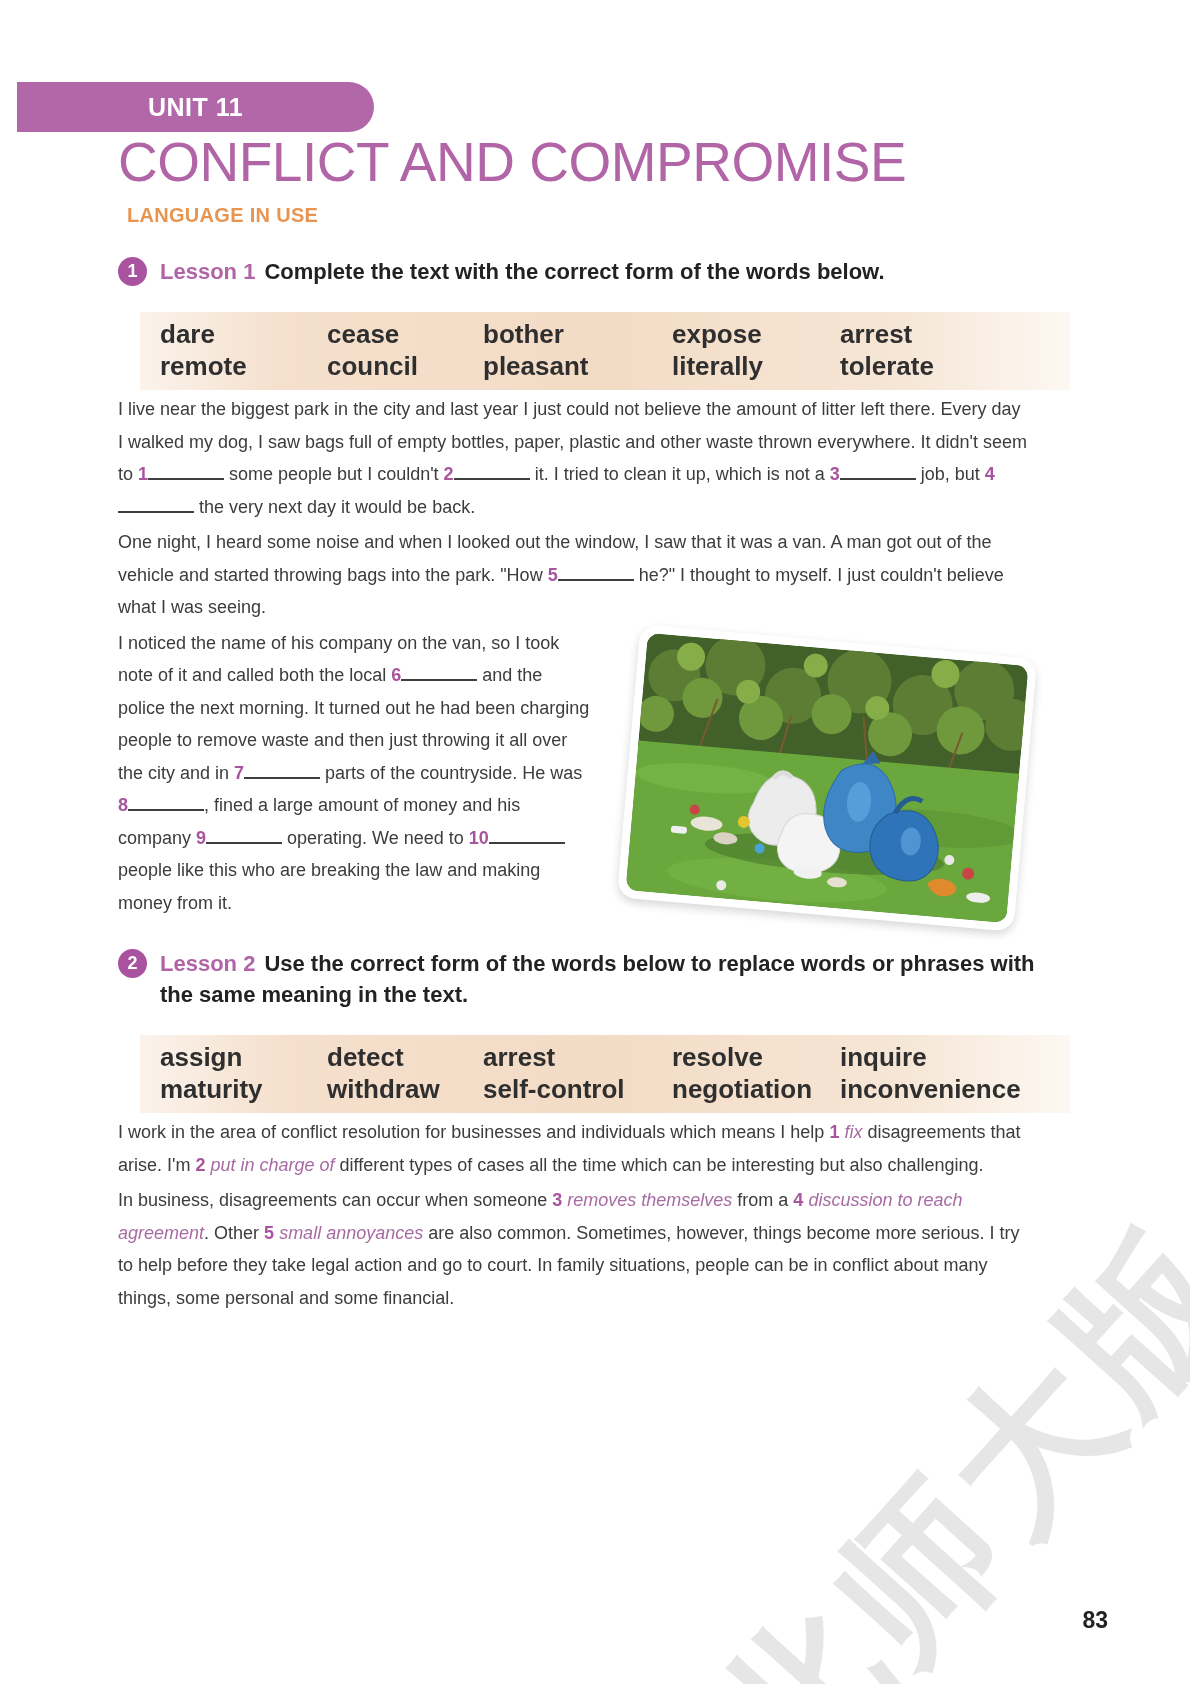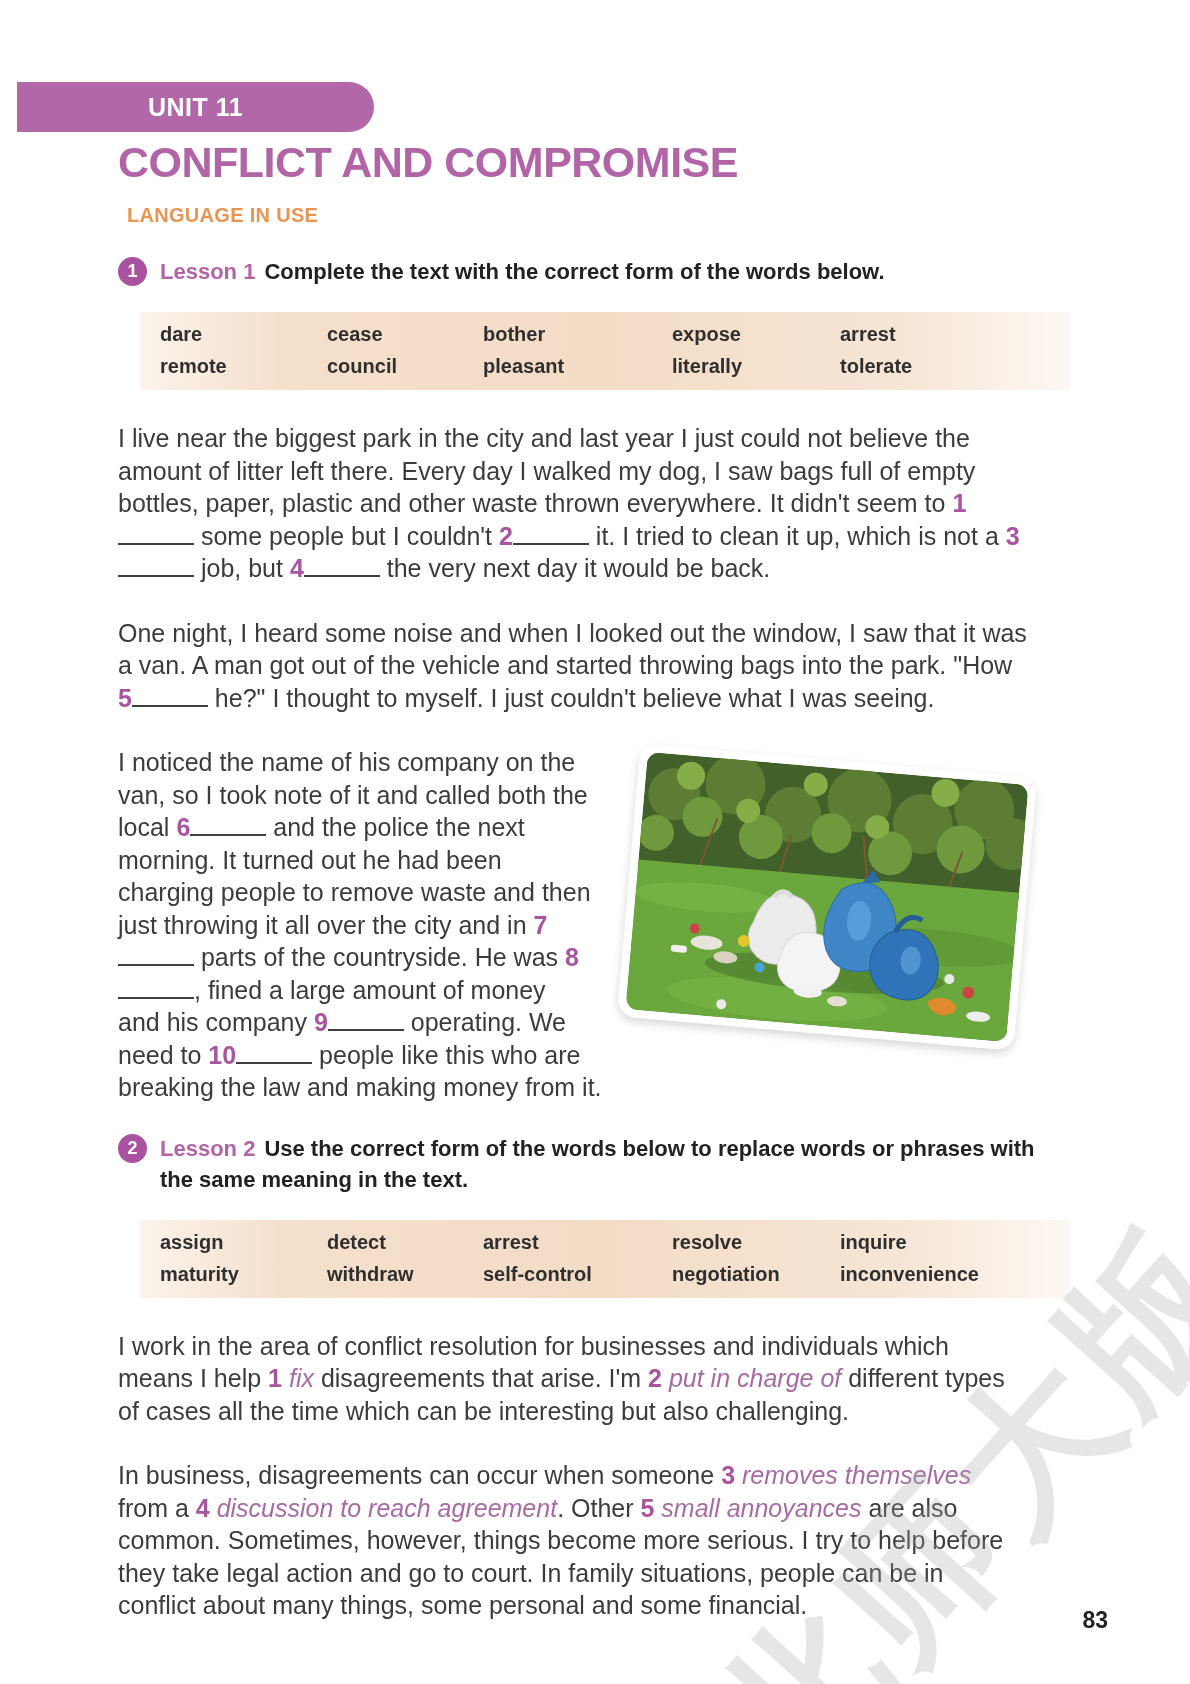--- a/index.html
+++ b/index.html
@@ -8,43 +8,43 @@
     font-family:"Liberation Sans",sans-serif;color:#3c3c3c;
   }
   .unit-tab{
     position:absolute;top:82px;left:17px;width:357px;height:50px;
     background:var(--tab-purple,#b267a8);border-radius:0 26px 26px 0;
     display:flex;align-items:center;justify-content:center;
     color:#fff;font-weight:bold;font-size:25px;letter-spacing:.5px;
   }
   .content{position:absolute;top:134px;left:118px;width:982px;}
   .title{
-    margin:0;font-size:43px;line-height:56px;font-weight:700;
+    margin:0;font-size:55px;line-height:56px;font-weight:400;
     color:var(--accent-purple,#b164a6);letter-spacing:-.5px;white-space:nowrap;
   }
   .section-label{
     color:var(--orange,#e79551);font-weight:bold;font-size:20px;
     margin:14px 0 16px 9px;letter-spacing:.3px;
   }
   .lesson-header{display:flex;gap:13px;margin-top:29px;align-items:flex-start;width:920px;}
   .lesson-circle{
     flex:0 0 auto;width:29px;height:29px;border-radius:50%;
     background:var(--circle-purple,#a9529f);color:#fff;font-weight:bold;font-size:18px;
     display:flex;align-items:center;justify-content:center;margin-top:1px;
   }
   .lesson-text{font-size:22px;font-weight:bold;line-height:31px;color:#222;}
   .lesson-label{color:var(--accent-purple,#b164a6);margin-right:9px;}
   .word-box{
     margin:25px 0 0 22px;width:930px;box-sizing:border-box;
     padding:8px 0 10px 20px;
     display:grid;grid-template-columns:167px 156px 189px 168px auto;row-gap:4px;
     background:linear-gradient(90deg,#fbf3ec 0%,#f5e0cd 15%,#f3dcc6 50%,#f6e6d6 82%,#fdf8f3 100%);
-    font-size:20px;line-height:28px;font-weight:bold;color:#2f2f2f;
+    font-size:26px;line-height:28px;font-weight:bold;color:#2f2f2f;
   }
-  .para{font-size:25px;line-height:32.5px;margin:32px 0 0;width:910px;}
+  .para{font-size:18px;line-height:32.5px;margin:3px 0 0;width:910px;}
   .num{color:var(--num-purple,#a8549e);font-weight:bold;}
   .blank{display:inline-block;width:76px;height:.8em;border-bottom:2px solid #3f3f3f;}
   .phrase{color:var(--phrase-purple,#a76ba3);font-style:italic;}
   .photo-float{float:right;width:422px;height:300px;margin:2px 0 6px 14px;position:relative;}
   .photo-card{
     position:absolute;top:12px;right:2px;background:#fff;padding:8px;border-radius:18px;
     box-shadow:0 4px 10px rgba(0,0,0,.16);transform:rotate(5deg);
   }
   .photo-inner{display:block;width:382px;height:258px;border-radius:12px;}
   .page-number{position:absolute;right:82px;bottom:50px;font-size:23px;font-weight:bold;color:#222;}

